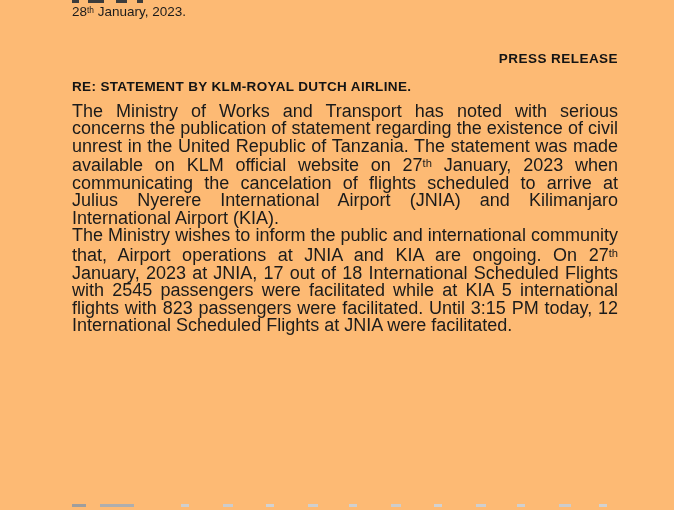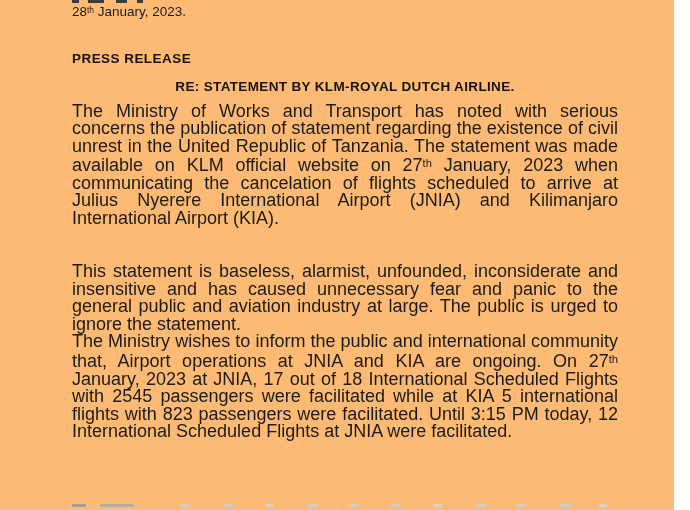--- a/index.html
+++ b/index.html
@@ -26,30 +26,29 @@
     margin: 2px 0 0 0;
     font-size: 13.5px;
     line-height: 17.5px;
     color: #1b1b1b;
   }
   .doc-title {
     margin: 30px 0 0 0;
     font-size: 13.5px;
     line-height: 16px;
     font-weight: 700;
-    text-align: left;
+    text-align: right;
     letter-spacing: 0.45px;
     color: #141414;
   }
   .doc-subject {
     margin: 12px 0 0 0;
     font-size: 13.5px;
     line-height: 16px;
     font-weight: 700;
-    text-align: center;
     letter-spacing: 0.35px;
     color: #141414;
   }
   .para {
     margin: 0;
     font-size: 18px;
     line-height: 17.5px;
     text-align: justify;
     color: #1b1b1b;
   }
@@ -104,21 +103,20 @@
   <div class="content">
 
     <p class="date-line"><span>28</span><span class="sup">th</span><span> January, 2023.</span></p>
 
     <p class="doc-title">PRESS RELEASE</p>
 
     <p class="doc-subject">RE: STATEMENT BY KLM-ROYAL DUTCH AIRLINE.</p>
 
     <p class="para p1"><span>The Ministry of Works and Transport has noted with serious concerns the publication of statement regarding the existence of civil unrest in the United Republic of Tanzania. The statement was made available on KLM official website on 27</span><span class="sup">th</span><span> January, 2023 when communicating the cancelation of flights scheduled to arrive at Julius Nyerere International Airport (JNIA) and Kilimanjaro International Airport (KIA).</span></p>
 
-    <p class="para p2"><span>This statement is baseless, alarmist, unfounded, inconsiderate and insensitive and has caused unnecessary fear and panic to the general public and aviation industry at large. The public is urged to ignore the statement.</span></p>
 
 
     <p class="para p4"><span>The Ministry wishes to inform the public and international community that, Airport operations at JNIA and KIA are ongoing. On 27</span><span class="sup">th</span><span> January, 2023 at JNIA, 17 out of 18 International Scheduled Flights with 2545 passengers were facilitated while at KIA 5 international flights with 823 passengers were facilitated. Until 3:15 PM today, 12 International Scheduled Flights at JNIA were facilitated.</span></p>
 
   </div>
 
   <div class="bottom-sliver">
     <span class="frag" style="width:14px; background:#9e9e9e; margin-right:10px;"></span>
     <span class="frag" style="width:34px; background:#aeaeae; margin-right:42px;"></span>
     <span class="frag" style="width:8px;  background:#cfcfcf; margin-right:30px;"></span>

